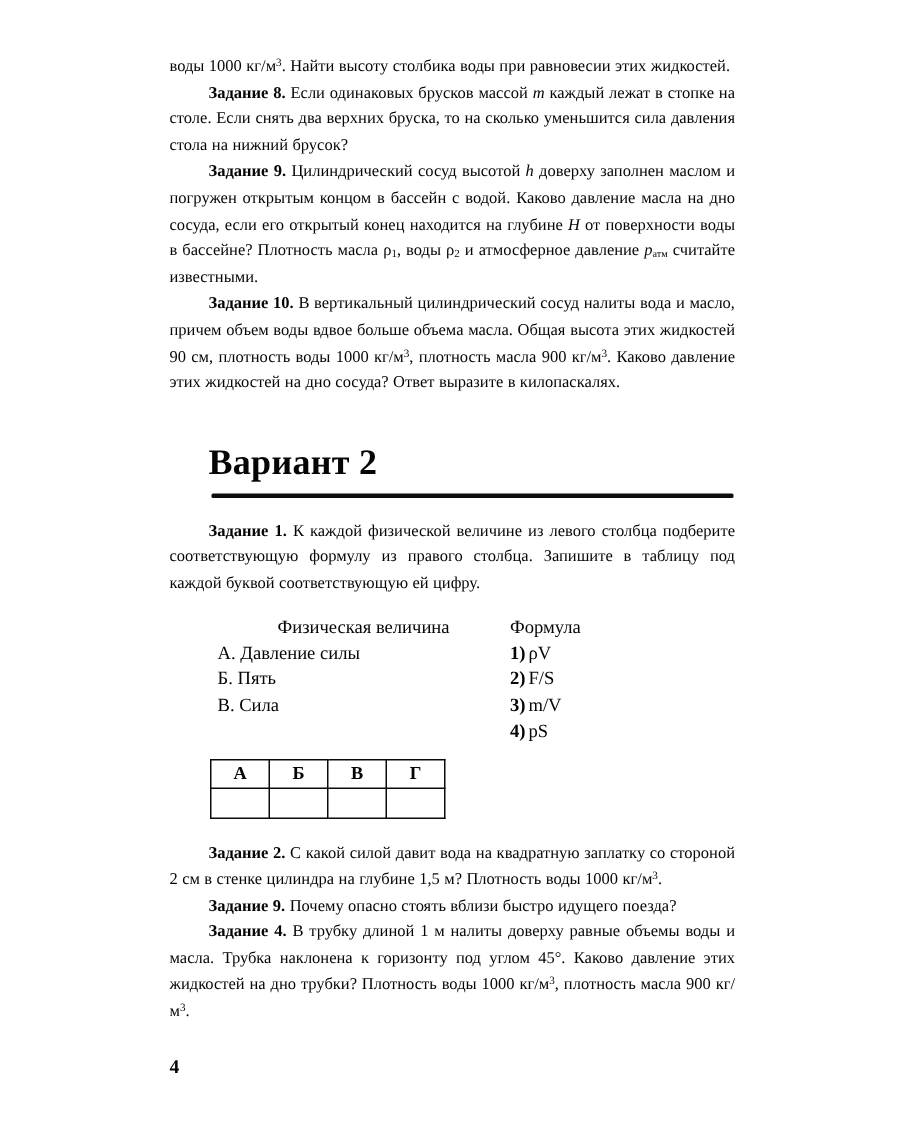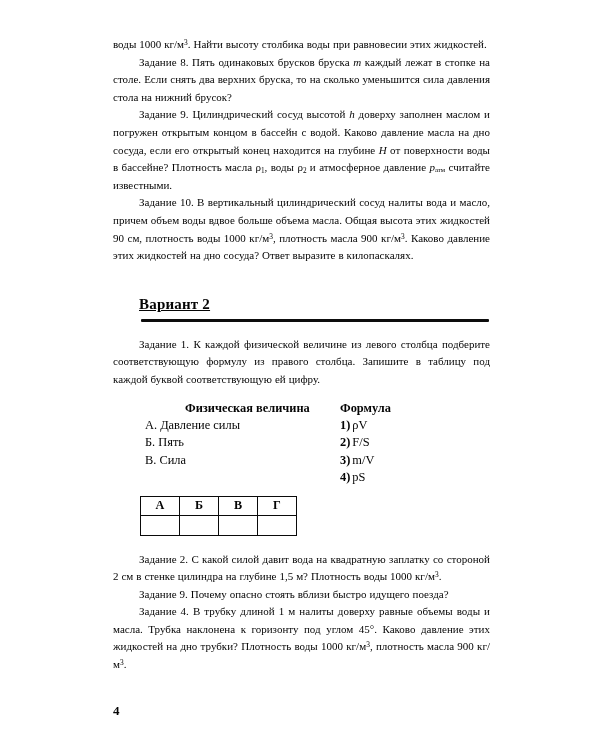--- a/index.html
+++ b/index.html
@@ -37,21 +37,21 @@
     text-indent: 26px;
   }
   .para + .para {
     margin-top: 0;
   }
   .gap-before {
     margin-top: 7px;
   }
 
   .task-label {
-    font-weight: normal;
+    font-weight: bold;
   }
   .it {
     font-style: italic;
   }
   sup {
     font-size: 0.68em;
     vertical-align: 0.42em;
     line-height: 0;
   }
   sub {
@@ -64,25 +64,24 @@
     vertical-align: -0.2em;
     line-height: 0;
     font-style: normal;
   }
 
   
   .variant-block {
     margin-top: 31px;
   }
   .variant-title {
-    font-size: 15px;
+    font-size: 24px;
     font-weight: bold;
     letter-spacing: 0.2px;
     margin: 0 0 6px 26px;
-    text-decoration: underline;
   }
   .variant-rule {
     margin-left: 28px;
     width: 348px;
     height: 3px;
     background: #0d0d0d;
     border-radius: 1px;
   }
   .after-rule {
     margin-top: 14px;
@@ -90,21 +89,21 @@
 
   
   .match {
     margin-top: 11px;
     position: relative;
     height: 94px;
     font-size: 12.4px;
     line-height: 17.4px;
   }
   .match .col-head {
-    font-weight: bold;
+    font-weight: normal;
   }
   .col-left {
     position: absolute;
     left: 32px;
     top: 0;
     width: 200px;
   }
   .col-left .col-head {
     margin-left: 40px;
   }
@@ -156,21 +155,21 @@
 </head>
 <body>
 
 <div class="page">
 
   <p class="para" style="margin-top:36px;">
     <span>воды 1000 кг/м</span><sup>3</sup><span>. Найти высоту столбика воды при равновесии этих жидкостей.</span>
   </p>
 
   <p class="para indent gap-before">
-    <span class="task-label">Задание 8.</span><span> Пять одинаковых брусков бруска </span><span class="it">m</span><span> каждый лежат в стопке на столе. Если снять два верхних бруска, то на сколько уменьшится сила давления стола на нижний брусок?</span>
+    <span class="task-label">Задание 8.</span><span> Если одинаковых брусков массой </span><span class="it">m</span><span> каждый лежат в стопке на столе. Если снять два верхних бруска, то на сколько уменьшится сила давления стола на нижний брусок?</span>
   </p>
 
   <p class="para indent gap-before">
     <span class="task-label">Задание 9.</span><span> Цилиндрический сосуд высотой </span><span class="it">h</span><span> доверху заполнен маслом и погружен открытым концом в бассейн с водой. Каково давление масла на дно сосуда, если его открытый конец находится на глубине </span><span class="it">H</span><span> от поверхности воды в бассейне? Плотность масла </span><span>ρ<sub>1</sub></span><span>, воды </span><span>ρ<sub>2</sub></span><span> и атмосферное давление </span><span class="it">p<span class="sub-up">атм</span></span><span> считайте известными.</span>
   </p>
 
   <p class="para indent gap-before">
     <span class="task-label">Задание 10.</span><span> В вертикальный цилиндрический сосуд налиты вода и масло, причем объем воды вдвое больше объема масла. Общая высота этих жидкостей 90 см, плотность воды </span><span>1000 кг/м<sup>3</sup></span><span>, плотность масла </span><span>900 кг/м<sup>3</sup></span><span>. Каково давление этих жидкостей на дно сосуда? Ответ выразите в килопаскалях.</span>
   </p>
 

